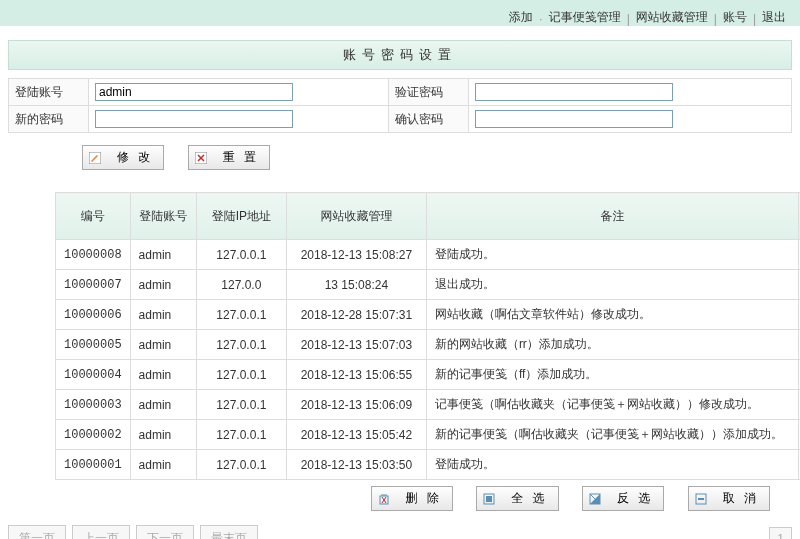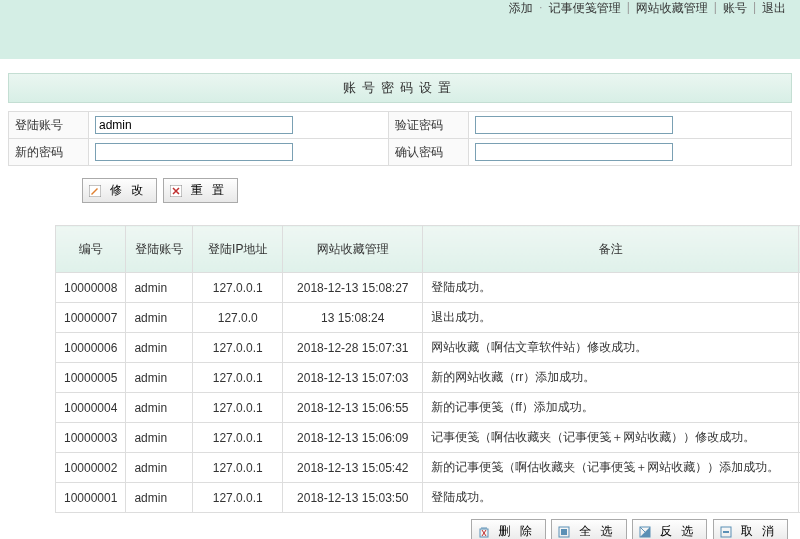--- a/index.html
+++ b/index.html
@@ -5,24 +5,24 @@
   * { box-sizing: border-box; }
   body {
     margin: 0;
     font-family: "Microsoft YaHei", Arial, sans-serif;
     font-size: 12px;
     color: #333;
     background: #fff;
   }
   .topbar {
     background: #d4eee5;
-    height: 59px;
+    height: 26px;
     display: flex;
     justify-content: flex-end;
-    align-items: flex-start;
+    align-items: flex-end;
     padding-right: 14px;
     font-size: 12px;
     color: #333;
   }
   .topbar a {
     color: #333;
     text-decoration: none;
     cursor: pointer;
   }
   .topbar .sep {
@@ -69,45 +69,45 @@
   }
   .btnrow {
     padding: 6px 0 0 74px;
   }
   button.icon-btn {
     border: 1px solid #aaa;
     background: linear-gradient(#fefefe,#e8e8e8);
     padding: 3px 10px 3px 6px;
     font-size: 12px;
     cursor: pointer;
-    margin-right: 2px;
+    margin-right: 20px;
     display: inline-flex;
     align-items: center;
-    gap: 9px;
+    gap: 16px;
     letter-spacing: 3px;
   }
   button.icon-btn svg { flex:none; }
   table.data {
     width: 100%;
     border-collapse: collapse;
     margin-top: 22px;
     margin-left: 47px;
   }
   table.data th, table.data td {
     border: 1px solid #ddd;
     padding: 6px 8px;
     text-align: left;
     font-weight: normal;
   }
   table.data th {
     background: linear-gradient(#eef7f3,#dff1ea);
     text-align: center;
     color: #333;
   }
-  table.data td.id { text-align: left; width:70px; }
+  table.data td.id { text-align: left; width:70px;font-family:Liberation Mono, monospace; }
   table.data td.ip { text-align: center; width:90px; }
   table.data td.dt { text-align: center; width:140px; }
   table.data td.chk { text-align: center; width:40px; }
   .table-actions {
     text-align: right;
     padding: 6px 2px 10px 0;
   }
   .table-actions button.icon-btn { letter-spacing: 3px; }
   .pager {
     display: flex;

